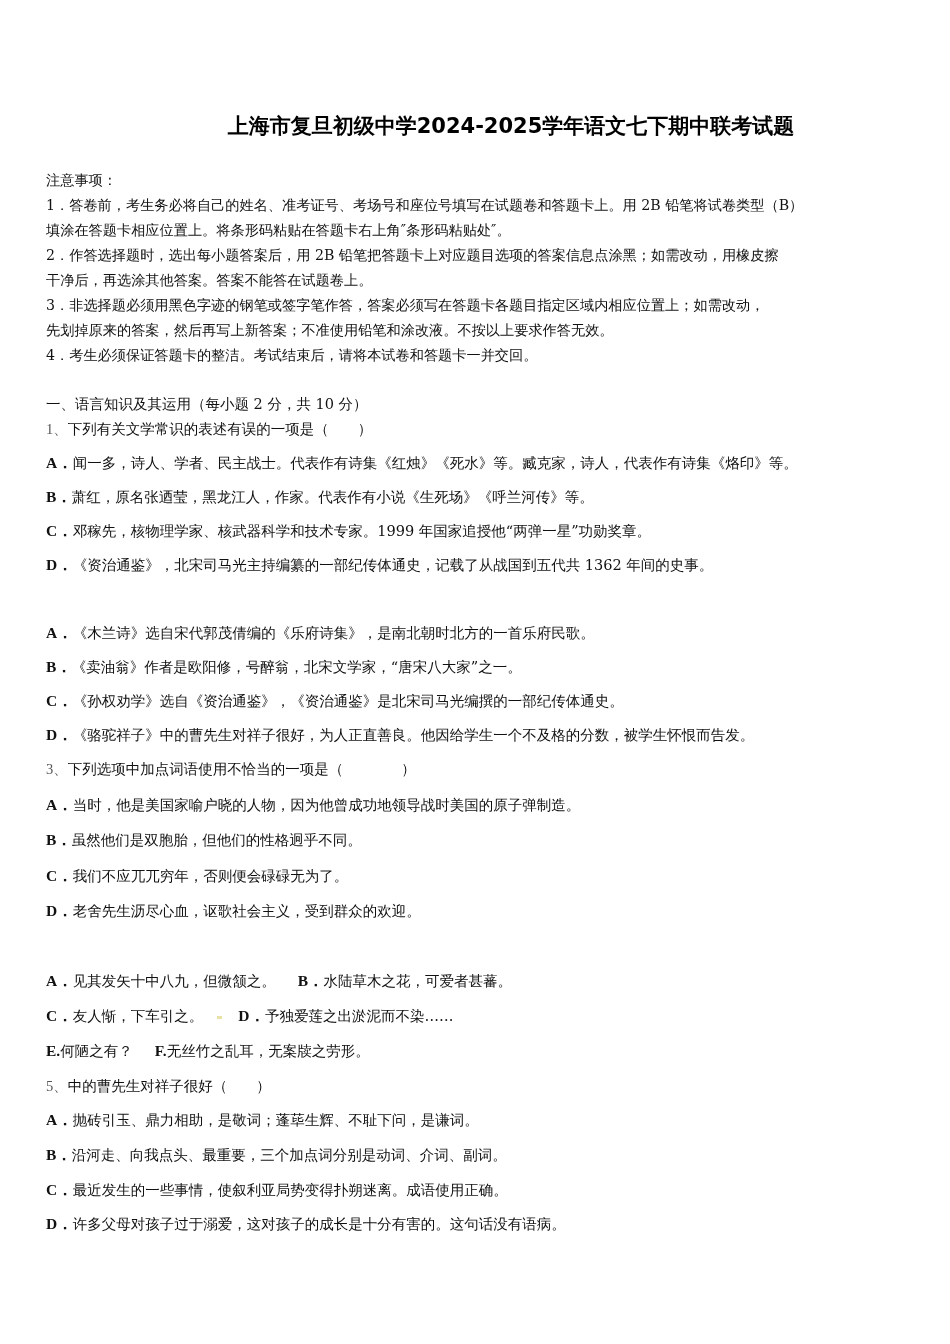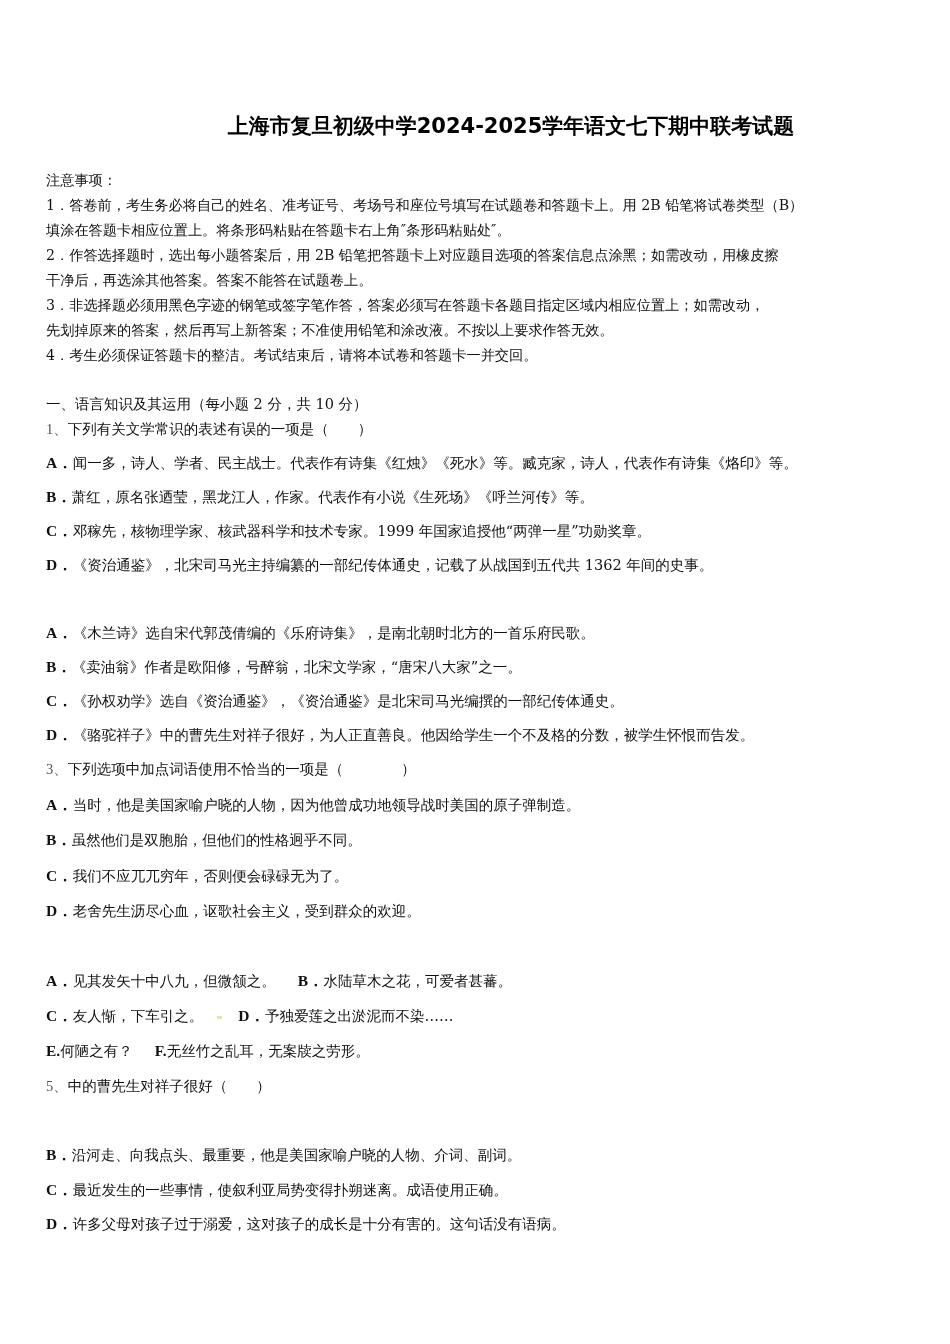--- a/index.html
+++ b/index.html
@@ -98,22 +98,25 @@
   <div class="line" style="top:987px">
     <span class="label">C．</span><span>友人惭，下车引之。</span><span class="mark"></span><span class="label">D．</span><span>予独爱莲之出淤泥而不染……</span>
   </div>
   <div class="line" style="top:1022px">
     <span class="label">E.</span><span>何陋之有？</span><span class="gap" style="width:22px"></span><span class="label">F.</span><span>无丝竹之乱耳，无案牍之劳形。</span>
   </div>
 
   <div class="line" style="top:1057px">
     <span class="qnum">5、</span><span>中的曹先生对祥子很好（　　）</span>
   </div>
+  <div class="line" style="top:1091px">
+    <span class="label">A．</span><span>抛砖引玉、鼎力相助，是敬词；蓬荜生辉、不耻下问，是谦词。</span>
+  </div>
   <div class="line" style="top:1126px">
-    <span class="label">B．</span><span>沿河走、向我点头、最重要，他是美国家喻户晓的人物、介词、副词。</span>
+    <span class="label">B．</span><span>沿河走、向我点头、最重要，三个加点词分别是动词、介词、副词。</span>
   </div>
   <div class="line" style="top:1195px">
     <span class="label">D．</span><span>许多父母对孩子过于溺爱，这对孩子的成长是十分有害的。这句话没有语病。</span>
   </div>
   <div class="line" style="top:1161px">
     <span class="label">C．</span><span>最近发生的一些事情，使叙利亚局势变得扑朔迷离。成语使用正确。</span>
   </div>
 
 </div>
 

